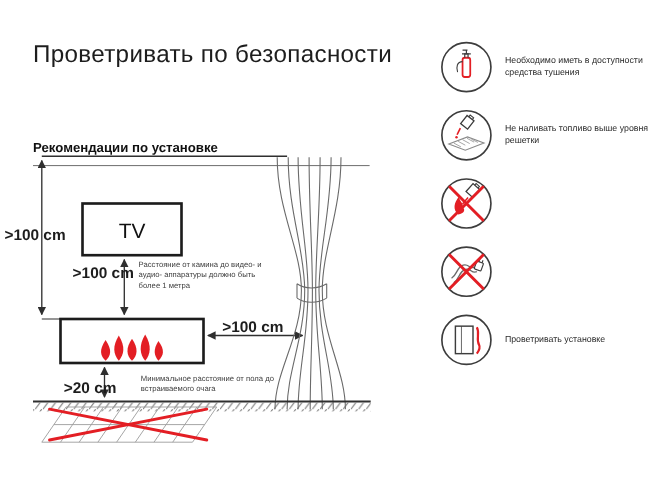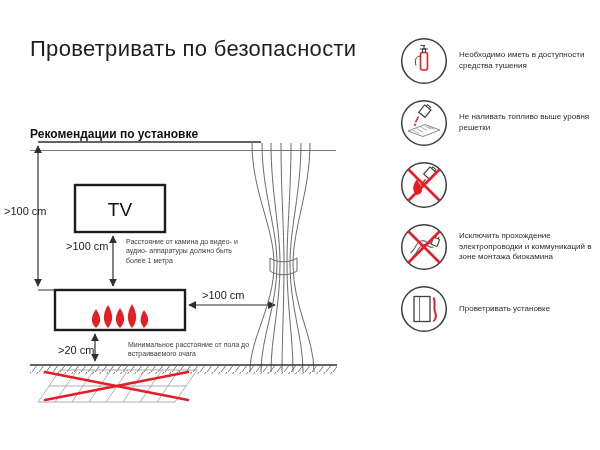--- a/index.html
+++ b/index.html
@@ -1,21 +1,21 @@
 <!DOCTYPE html>
 <html><head>
 <meta charset="utf-8">
 <style>
   * { margin:0; padding:0; box-sizing:border-box; }
   body { font-family:"Liberation Sans", sans-serif; background:#fff; }
   .page { position:relative; width:600px; height:450px; background:#fff; overflow:hidden; }
   .title { position:absolute; left:30px; top:36px; font-size:22px; color:#1d1d1d; letter-spacing:.3px; font-weight:400; }
   .section-title { position:absolute; left:30px; top:103px; width:306px; font-size:12px; font-weight:bold; color:#101010; padding-bottom:9px; border-bottom:1px solid #7a7a7a;margin-top:24px; }
   .diagram { position:absolute; left:25px; top:132px; }
-  .dim { position:absolute; font-size:11px; font-weight:normal; color:#1d1d1d; white-space:nowrap; }
+  .dim { position:absolute; font-size:14px; font-weight:bold; color:#1d1d1d; white-space:nowrap; }
   .note { position:absolute; font-size:7px; line-height:1.35; color:#3c3c3c; }
   .rec-col { position:absolute; left:399px; top:36px; width:198px; display:flex; flex-direction:column; gap:12px; }
   .rec-row { display:flex; align-items:center; gap:10px; }
   .rec-icon { flex:0 0 auto; width:50px; height:50px; }
   .rec-text { font-size:8px; line-height:1.32; color:#2b2b2b; }
 </style>
 </head>
 <body>
 
 <div class="page">
@@ -133,21 +133,20 @@
       <svg class="rec-icon" viewBox="0 0 50 50">
         <circle cx="25" cy="25" r="22.3" fill="#fff" stroke="#3d3d3d" stroke-width="1.5"></circle>
         <path d="M11.5 31 C17 27.5 16 21 22 19 C27.5 17.2 27 23 32.5 21" fill="none" stroke="#6a6a6a" stroke-width="1.2"></path>
         <path d="M13.5 35 C19 31.5 18 25 24 23 C29.5 21.2 29 27 34.5 25" fill="none" stroke="#6a6a6a" stroke-width="1.2"></path>
         <g transform="rotate(20 36 20)">
           <rect x="33" y="16" width="6.5" height="7.5" rx="1" fill="#fff" stroke="#3d3d3d" stroke-width="1.1"></rect>
           <path d="M35 16 V13.5 M38 16 V13.5" stroke="#3d3d3d" stroke-width="1" fill="none"></path>
         </g>
         <path d="M10 10 L40 40 M40 10 L10 40" stroke="#e31e24" stroke-width="2.7" stroke-linecap="round" fill="none"></path>
       </svg>
-      <div class="rec-text">Исключить прохождение электропроводки и коммуникаций в зоне монтажа биокамина</div>
     </div>
 
     <div class="rec-row">
       <svg class="rec-icon" viewBox="0 0 50 50">
         <circle cx="25" cy="25" r="22.3" fill="#fff" stroke="#3d3d3d" stroke-width="1.5"></circle>
         <rect x="15" y="12.5" width="16" height="25" fill="#fff" stroke="#3d3d3d" stroke-width="1.3"></rect>
         <path d="M20.5 12.5 V37.5" stroke="#3d3d3d" stroke-width="0.7" fill="none"></path>
         <path d="M34.5 13.5 C37.5 19 33.5 24 36.5 29.5 C38 32.5 36 35.5 34.5 37.5" fill="none" stroke="#e31e24" stroke-width="2"></path>
       </svg>
       <div class="rec-text">Проветривать установке</div>

